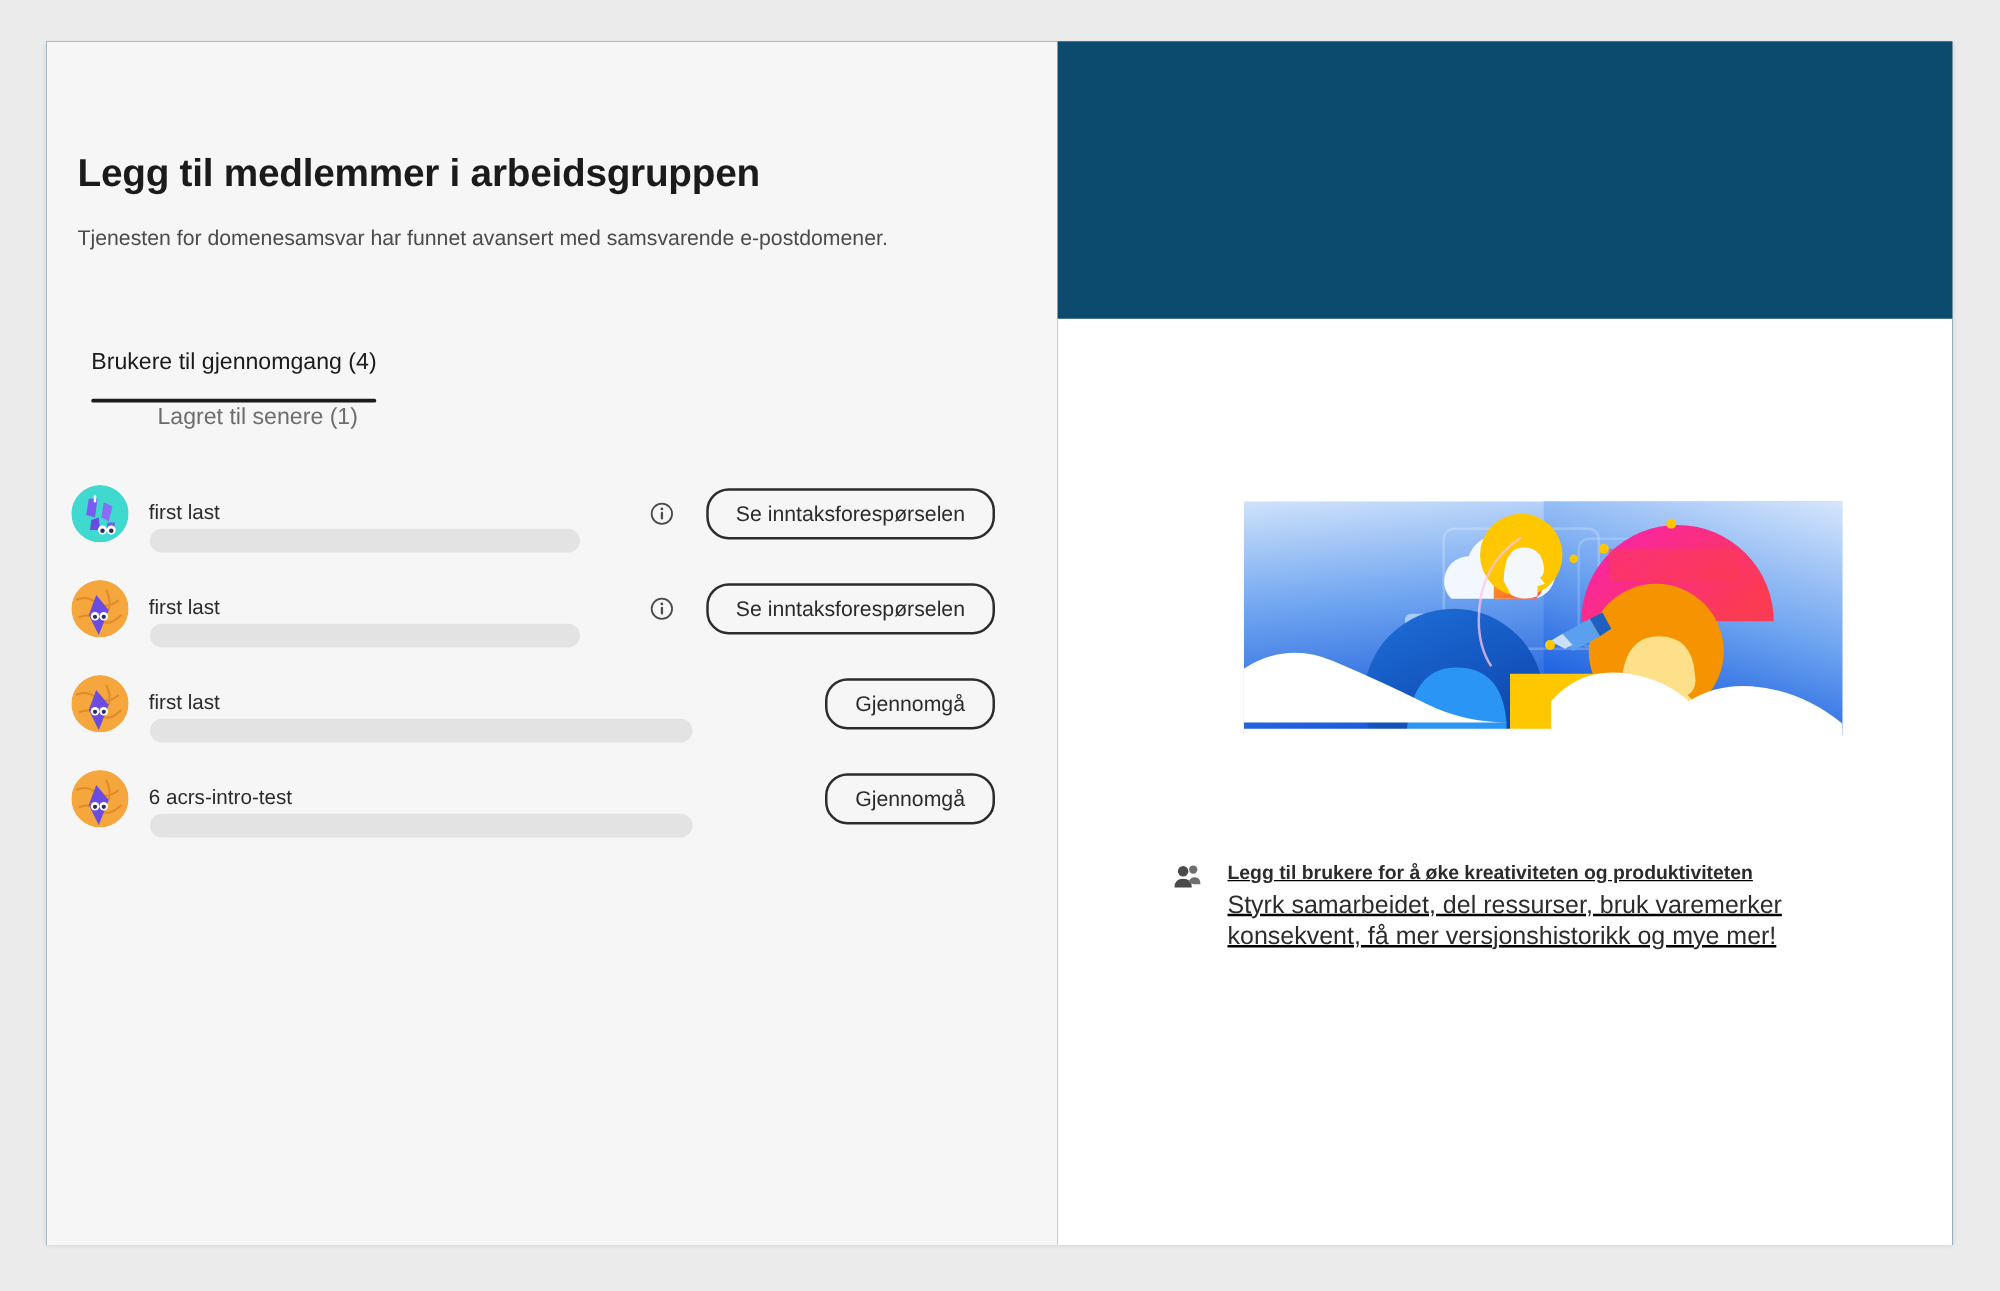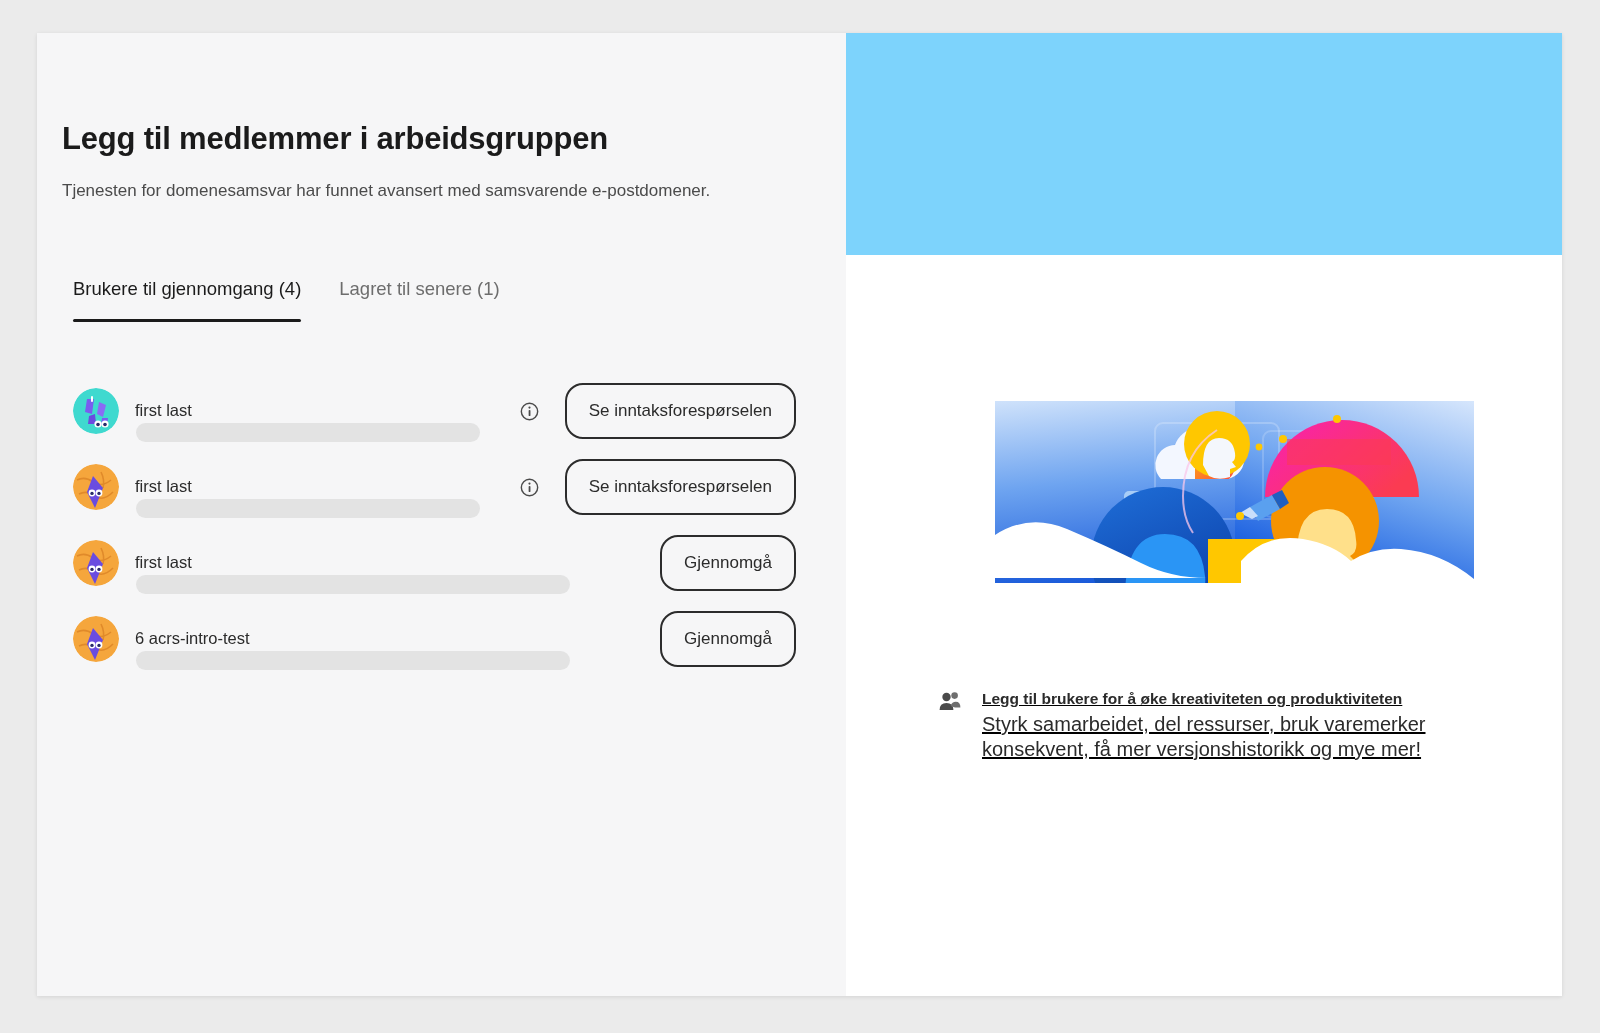--- a/index.html
+++ b/index.html
@@ -14,21 +14,21 @@
     overflow: hidden;
   }
 
   
   #modal-card {
     position: absolute;
     left: 37px;
     top: 33px;
     width: 1525px;
     height: 963px;
-    background: #7dd3fc;
+    background: #0c4a6e;
     box-shadow: 0 1px 4px rgba(0,0,0,0.10);
     overflow: hidden;
   }
 
   
   #left-pane {
     position: absolute;
     left: 0; top: 0;
     width: 809px;
     height: 963px;
@@ -51,20 +51,21 @@
     color: #4b4b4b;
   }
 
   
   #tab-bar {
     position: absolute;
     left: 36px;
     top: 245px;
     display: flex;
     align-items: center;
+    flex-direction: column;
   }
   .tab {
     position: relative;
     font-size: 18.5px;
     color: #6d6d6d;
     padding: 0 0 22px 0;
     cursor: pointer;
     white-space: nowrap;
   }
   .tab + .tab { margin-left: 38px; }
@@ -83,21 +84,21 @@
     position: absolute;
     left: 0;
     top: 340px;
     width: 809px;
   }
   .user-row {
     position: relative;
     height: 76px;
     display: flex;
     align-items: center;
-    padding-left: 36px;
+    padding-left: 20px;
   }
   .avatar {
     flex: 0 0 auto;
     width: 46px;
     height: 46px;
     border-radius: 50%;
     overflow: hidden;
     position: relative;
   }
   .user-texts {
@@ -146,21 +147,21 @@
     margin-right: 26px;
     cursor: pointer;
   }
   .action-btn {
     border: 2px solid #2c2c2c;
     border-radius: 18px;
     background: transparent;
     color: #2b2b2b;
     font-family: "Liberation Sans", sans-serif;
     font-size: 17px;
-    height: 56px;
+    height: 41px;
     padding: 0 22px;
     cursor: pointer;
     white-space: nowrap;
   }
 
   
   #right-pane {
     position: absolute;
     left: 809px;
     top: 222px;

